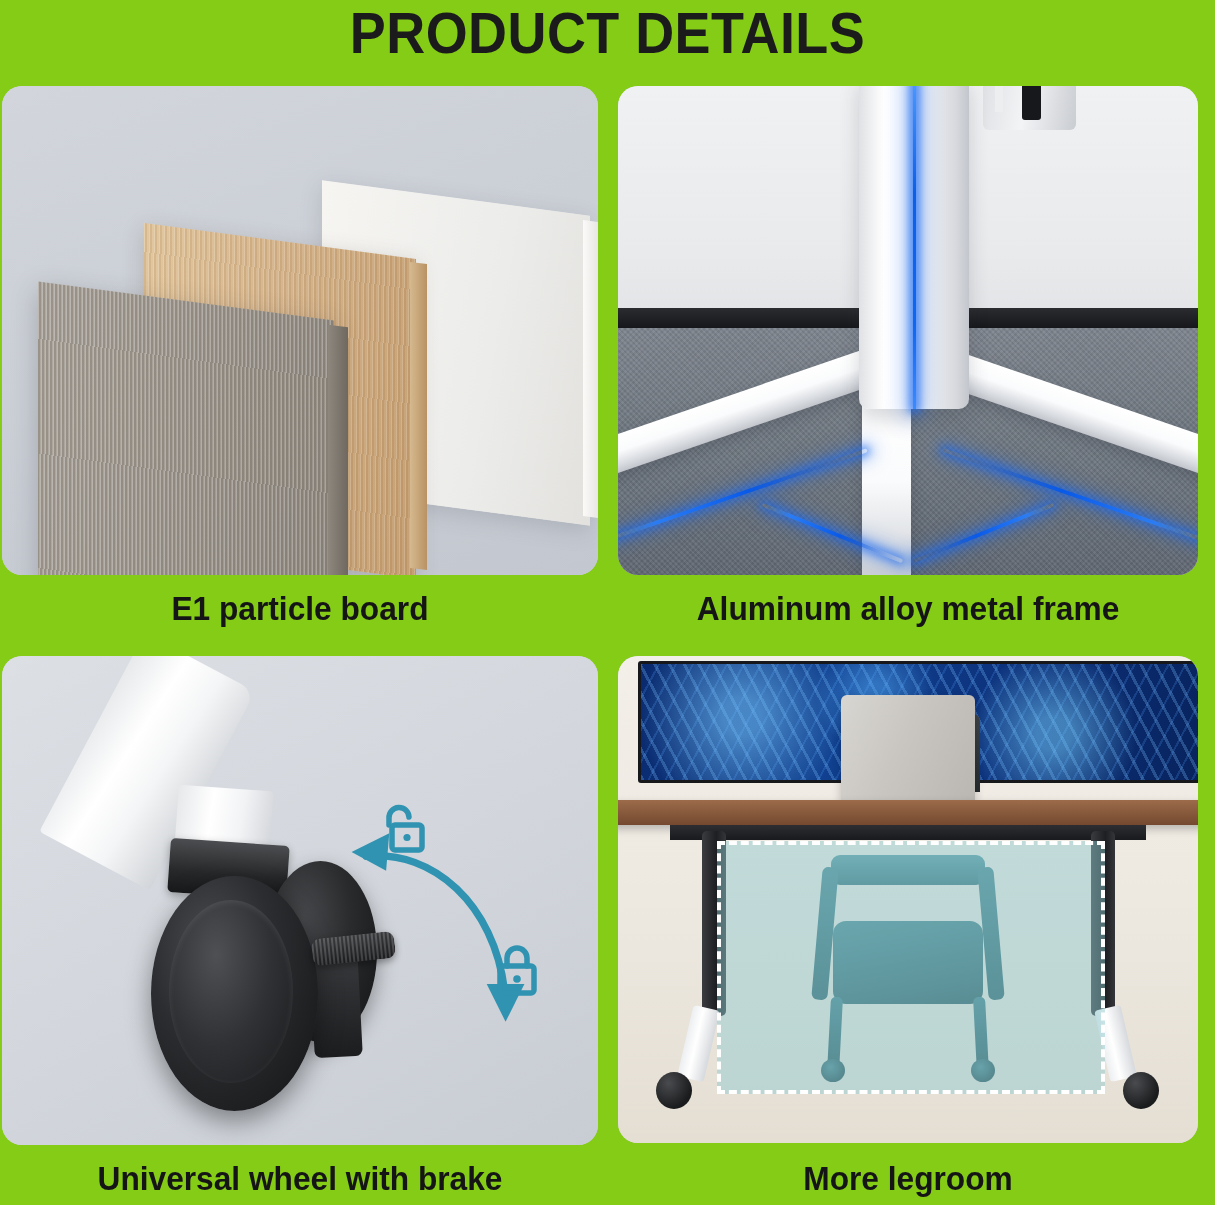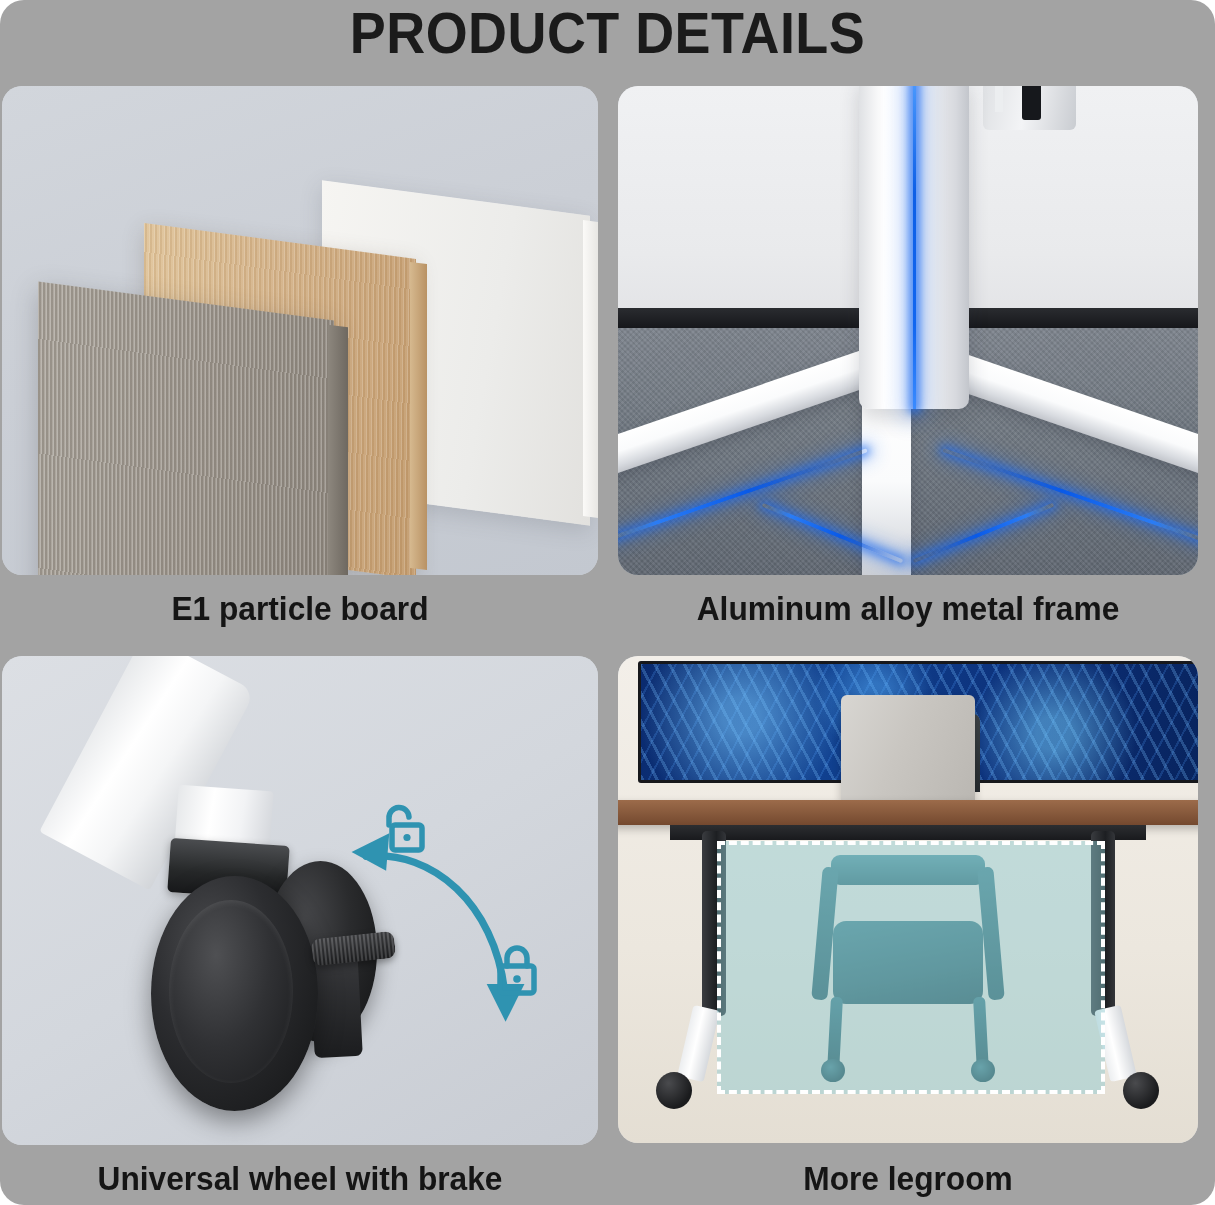--- a/index.html
+++ b/index.html
@@ -3,21 +3,21 @@
 <meta charset="utf-8">
 <title>Product Details</title>
 <style>
   * { margin:0; padding:0; box-sizing:border-box; }
   html,body {
     width:1215px; height:1205px;
     background:#ffffff;
     font-family:"Liberation Sans", sans-serif;
     overflow:hidden;
   }
-  .page { position:relative; width:1215px; height:1205px; background:#a3a3a3;border-radius:24px; }
+  .page { position:relative; width:1215px; height:1205px; background:#84cc16; }
 
   
   .title {
     position:absolute; left:0; top:2px; width:1215px;
     text-align:center;
     font-size:58px; line-height:62px;
     font-weight:bold;
     letter-spacing:0.5px;
     color:#1b1b1b;
     transform:scaleX(0.93);

